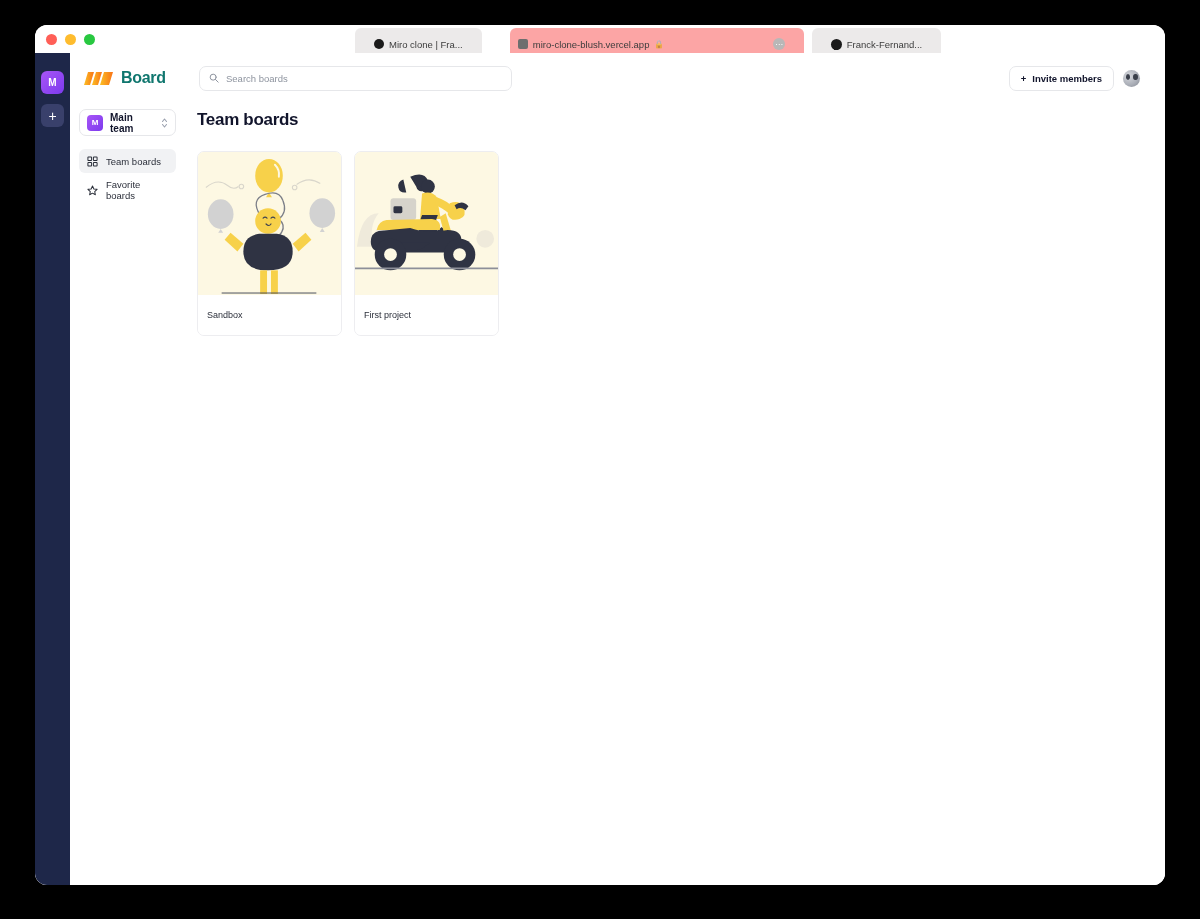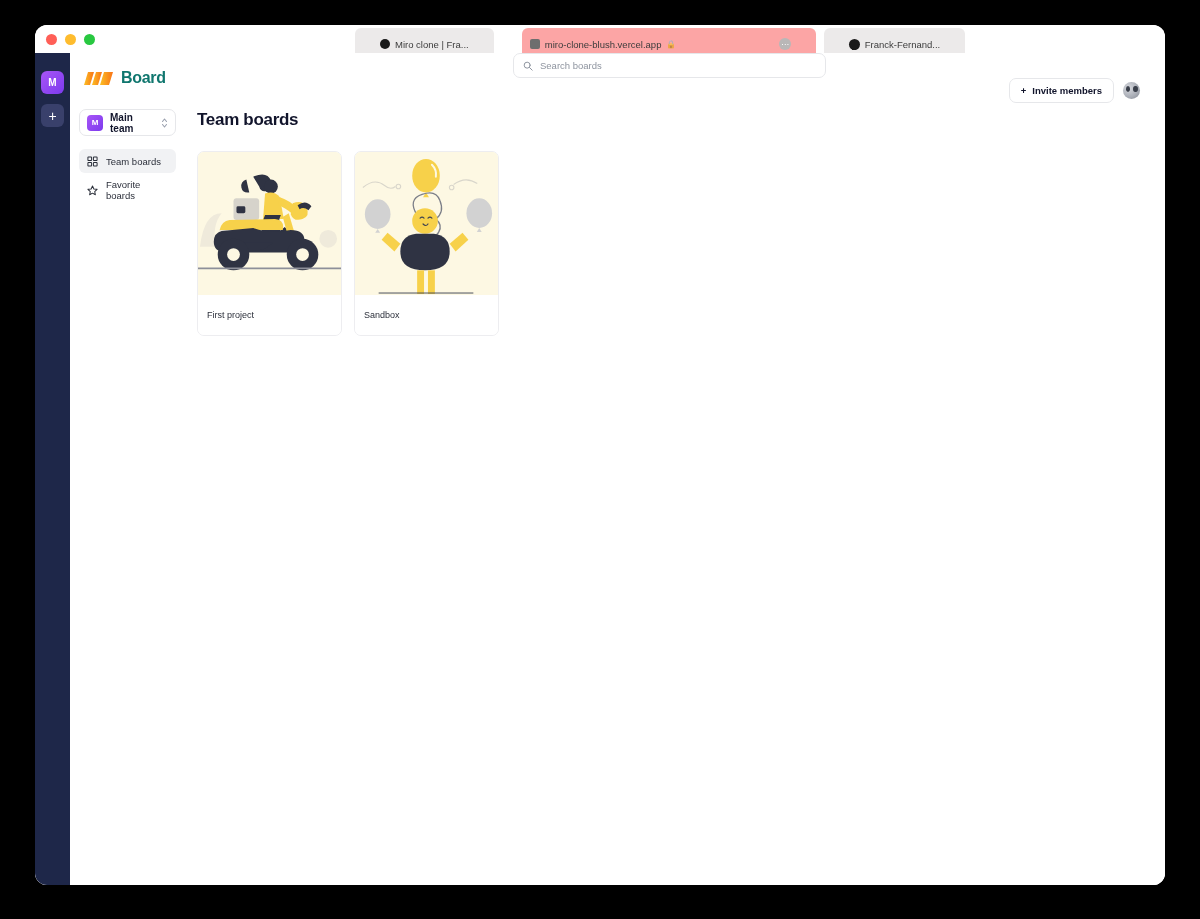--- a/index.html
+++ b/index.html
@@ -37,21 +37,21 @@
   .light.yellow { background: #febc2e; }
   .light.green  { background: #28c840; }
 
   .tabs {
     position: absolute; left: 320px; top: 3px;
     display: flex; align-items: center; gap: 8px;
   }
   .tab {
     height: 32px;
     display: flex; align-items: center; gap: 5px;
-    padding: 0 25px;
+    padding: 0 19px;
     background: #eceaea;
     border-radius: 6px;
     font-size: 9.5px;
     color: #3c3c3c;
     white-space: nowrap;
   }
   .tab.addr { width: 294px; background: #fca5a5; padding-left: 8px; margin-left: 20px; }
   .tab-fav {
     width: 10px; height: 10px;
     border-radius: 50%;
@@ -147,21 +147,20 @@
   }
   .nav-item.active { background: #f1f2f4; }
   .nav-icon { width: 11px; height: 11px; flex: none; color: #2b2f3a; }
 
   
   .main { flex: 1; position: relative; background: #ffffff; }
   .topbar {
     height: 50px;
     display: flex; align-items: center;
     padding: 0 25px 0 14px;
-    flex-direction: column;
   }
   .search {
     width: 313px; height: 25px;
     border: 1px solid #e6e7ea;
     border-radius: 7px;
     display: flex; align-items: center; gap: 7px;
     padding: 0 9px;
   }
   .search input {
     border: none; outline: none;
@@ -342,20 +341,51 @@
           </button>
           <div class="user-avatar"></div>
         </div>
       </div>
 
       <div class="content">
         <div class="section-title">Team boards</div>
 
         <div class="board-grid">
 
+
+          <div class="card">
+            <div class="card-thumb">
+              <svg viewBox="0 0 145 145">
+                <rect width="145" height="145" fill="#fdf8e3"></rect>
+                <path d="M8 36 q12 -10 22 -2 q6 5 11 1" stroke="#d9d6cb" stroke-width="1.1" fill="none"></path>
+                <circle cx="44" cy="35" r="2.3" fill="none" stroke="#d9d6cb" stroke-width="1.1"></circle>
+                <path d="M100 33 q12 -9 24 -1" stroke="#d9d6cb" stroke-width="1.1" fill="none"></path>
+                <circle cx="98" cy="36" r="2.3" fill="none" stroke="#d9d6cb" stroke-width="1.1"></circle>
+                <ellipse cx="23" cy="63" rx="13" ry="15" fill="#d2d2d2"></ellipse>
+                <path d="M23 78 l-2.5 4 h5 z" fill="#d2d2d2"></path>
+                <ellipse cx="126" cy="62" rx="13" ry="15" fill="#d2d2d2"></ellipse>
+                <path d="M126 77 l-2.5 4 h5 z" fill="#d2d2d2"></path>
+                <ellipse cx="72" cy="24" rx="14" ry="17" fill="#f7d14a"></ellipse>
+                <path d="M72 41 l-3 5 h6 z" fill="#f7d14a"></path>
+                <path d="M78 13 q5 5 4 12" stroke="#fdf8e3" stroke-width="2" fill="none" stroke-linecap="round"></path>
+                <path d="M63 64 q-10 -16 5 -21 q14 -5 18 6 q5 12 -4 19 q7 6 3 13 q-3 6 -10 3" stroke="#7c7f88" stroke-width="1.3" fill="none" stroke-linecap="round"></path>
+                <circle cx="71" cy="70" r="13" fill="#f7d14a"></circle>
+                <path d="M66 67 q2 -2 4 0" stroke="#3f4350" stroke-width="1.2" fill="none" stroke-linecap="round"></path>
+                <path d="M74 67 q2 -2 4 0" stroke="#3f4350" stroke-width="1.2" fill="none" stroke-linecap="round"></path>
+                <path d="M69 73 q3 3 5 0" stroke="#3f4350" stroke-width="1.2" fill="none" stroke-linecap="round"></path>
+                <path d="M46 93 l-13 -11 l-6 7 l13 12 z" fill="#f7d14a"></path>
+                <path d="M96 93 l13 -11 l6 7 l-13 12 z" fill="#f7d14a"></path>
+                <path d="M62 83 h18 q16 2 16 18 q0 19 -25 19 q-25 0 -25 -19 q0 -16 16 -18 z" fill="#2f3343"></path>
+                <rect x="63" y="120" width="7" height="24" fill="#f7d14a"></rect>
+                <rect x="74" y="120" width="7" height="24" fill="#f7d14a"></rect>
+                <path d="M24 143 H120" stroke="#4a4e5c" stroke-width="1" fill="none"></path>
+              </svg>
+            </div>
+            <div class="card-foot">Sandbox</div>
+          </div>
 
           <div class="card">
             <div class="card-thumb">
               <svg viewBox="0 0 145 145">
                 <rect width="145" height="145" fill="#fdf8e3"></rect>
                 <path d="M2 96 q4 -34 22 -34 q-10 12 -6 34 z" fill="#efeadb"></path>
                 <path d="M18 96 q2 -26 16 -26 q-8 10 -5 26 z" fill="#efeadb"></path>
                 <circle cx="132" cy="88" r="9" fill="#efeadb"></circle>
                 <path d="M56 25 q14 -6 18 4 q3 7 -3 10 q-7 3 -9 -4" fill="#2f3343"></path>
                 <path d="M49 28 q-6 2 -5 8 q1 6 8 5" fill="#2f3343"></path>
@@ -375,48 +405,17 @@
                 <circle cx="36" cy="104" r="16" fill="#2f3343"></circle>
                 <circle cx="36" cy="104" r="6.5" fill="#fdf8e3"></circle>
                 <circle cx="106" cy="104" r="16" fill="#2f3343"></circle>
                 <circle cx="106" cy="104" r="6.5" fill="#fdf8e3"></circle>
                 <path d="M0 118 H145" stroke="#8d8f99" stroke-width="2" fill="none"></path>
               </svg>
             </div>
             <div class="card-foot">First project</div>
           </div>
 
-          <div class="card">
-            <div class="card-thumb">
-              <svg viewBox="0 0 145 145">
-                <rect width="145" height="145" fill="#fdf8e3"></rect>
-                <path d="M8 36 q12 -10 22 -2 q6 5 11 1" stroke="#d9d6cb" stroke-width="1.1" fill="none"></path>
-                <circle cx="44" cy="35" r="2.3" fill="none" stroke="#d9d6cb" stroke-width="1.1"></circle>
-                <path d="M100 33 q12 -9 24 -1" stroke="#d9d6cb" stroke-width="1.1" fill="none"></path>
-                <circle cx="98" cy="36" r="2.3" fill="none" stroke="#d9d6cb" stroke-width="1.1"></circle>
-                <ellipse cx="23" cy="63" rx="13" ry="15" fill="#d2d2d2"></ellipse>
-                <path d="M23 78 l-2.5 4 h5 z" fill="#d2d2d2"></path>
-                <ellipse cx="126" cy="62" rx="13" ry="15" fill="#d2d2d2"></ellipse>
-                <path d="M126 77 l-2.5 4 h5 z" fill="#d2d2d2"></path>
-                <ellipse cx="72" cy="24" rx="14" ry="17" fill="#f7d14a"></ellipse>
-                <path d="M72 41 l-3 5 h6 z" fill="#f7d14a"></path>
-                <path d="M78 13 q5 5 4 12" stroke="#fdf8e3" stroke-width="2" fill="none" stroke-linecap="round"></path>
-                <path d="M63 64 q-10 -16 5 -21 q14 -5 18 6 q5 12 -4 19 q7 6 3 13 q-3 6 -10 3" stroke="#7c7f88" stroke-width="1.3" fill="none" stroke-linecap="round"></path>
-                <circle cx="71" cy="70" r="13" fill="#f7d14a"></circle>
-                <path d="M66 67 q2 -2 4 0" stroke="#3f4350" stroke-width="1.2" fill="none" stroke-linecap="round"></path>
-                <path d="M74 67 q2 -2 4 0" stroke="#3f4350" stroke-width="1.2" fill="none" stroke-linecap="round"></path>
-                <path d="M69 73 q3 3 5 0" stroke="#3f4350" stroke-width="1.2" fill="none" stroke-linecap="round"></path>
-                <path d="M46 93 l-13 -11 l-6 7 l13 12 z" fill="#f7d14a"></path>
-                <path d="M96 93 l13 -11 l6 7 l-13 12 z" fill="#f7d14a"></path>
-                <path d="M62 83 h18 q16 2 16 18 q0 19 -25 19 q-25 0 -25 -19 q0 -16 16 -18 z" fill="#2f3343"></path>
-                <rect x="63" y="120" width="7" height="24" fill="#f7d14a"></rect>
-                <rect x="74" y="120" width="7" height="24" fill="#f7d14a"></rect>
-                <path d="M24 143 H120" stroke="#4a4e5c" stroke-width="1" fill="none"></path>
-              </svg>
-            </div>
-            <div class="card-foot">Sandbox</div>
-          </div>
-
         </div>
       </div>
     </div>
   </div>
 </div>
 
 </body></html>

